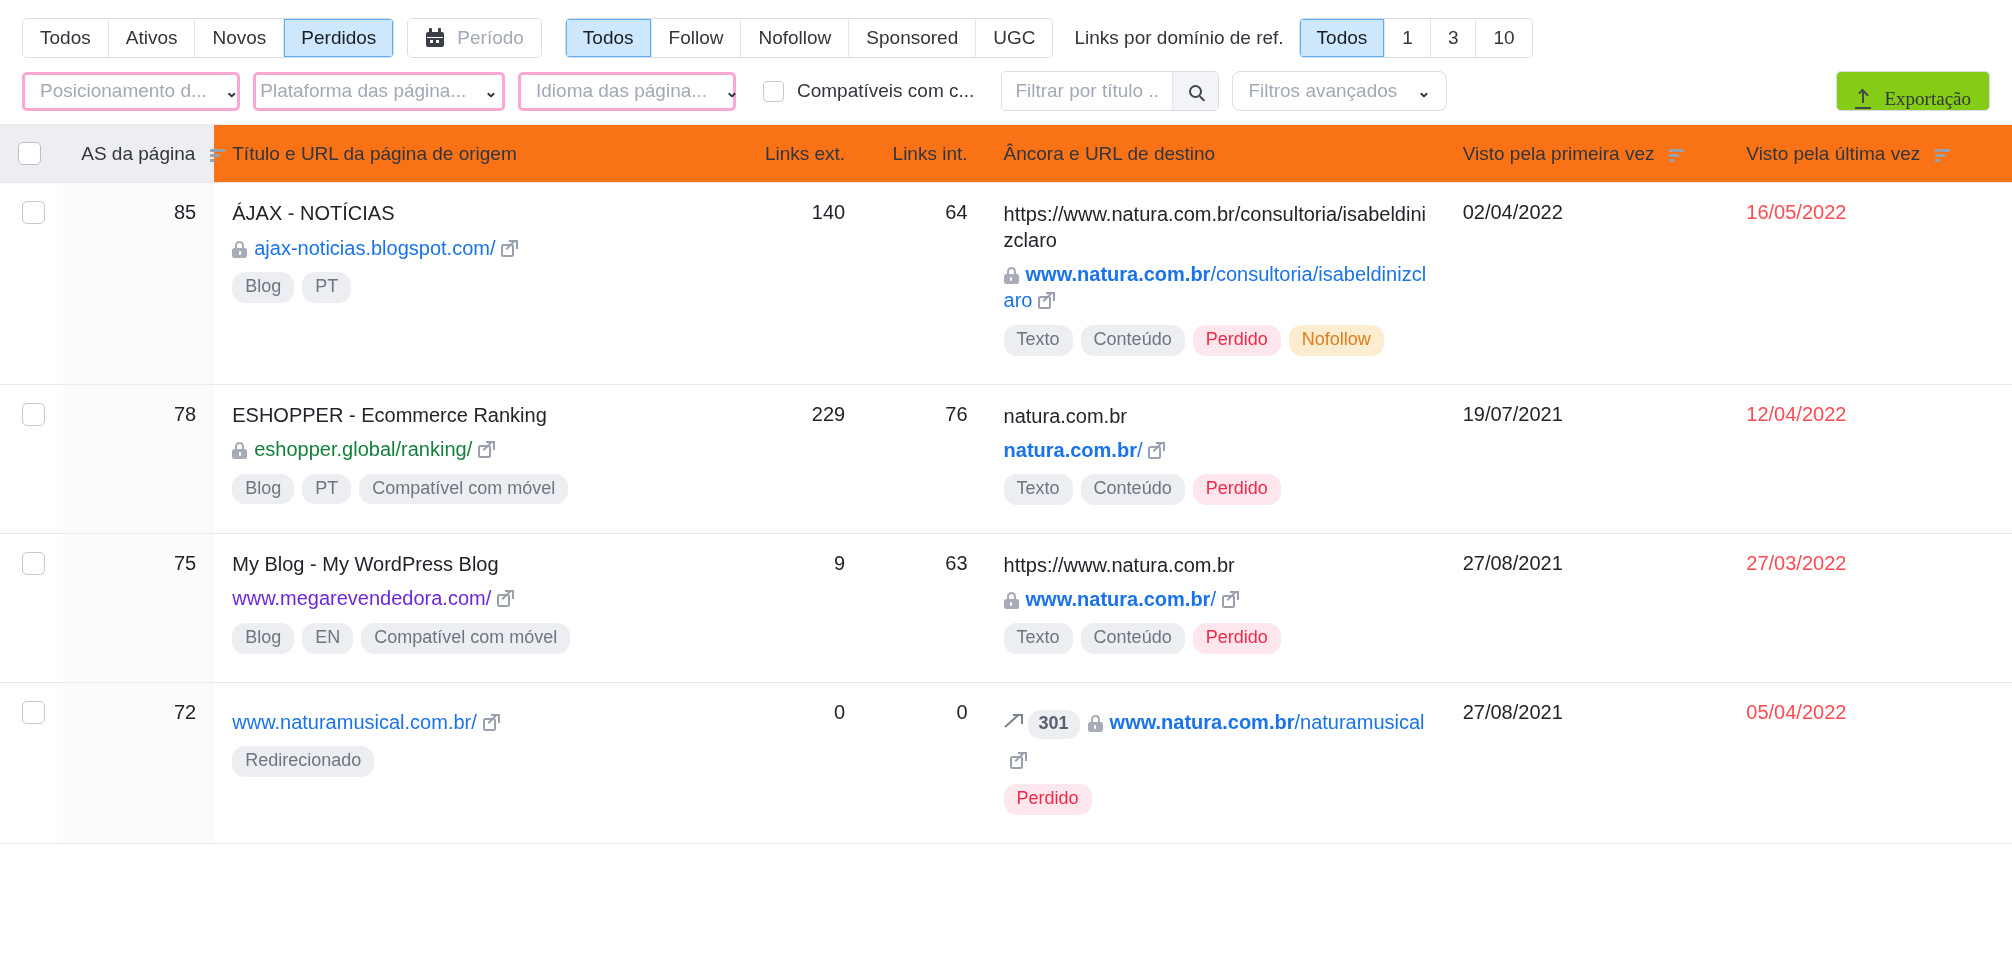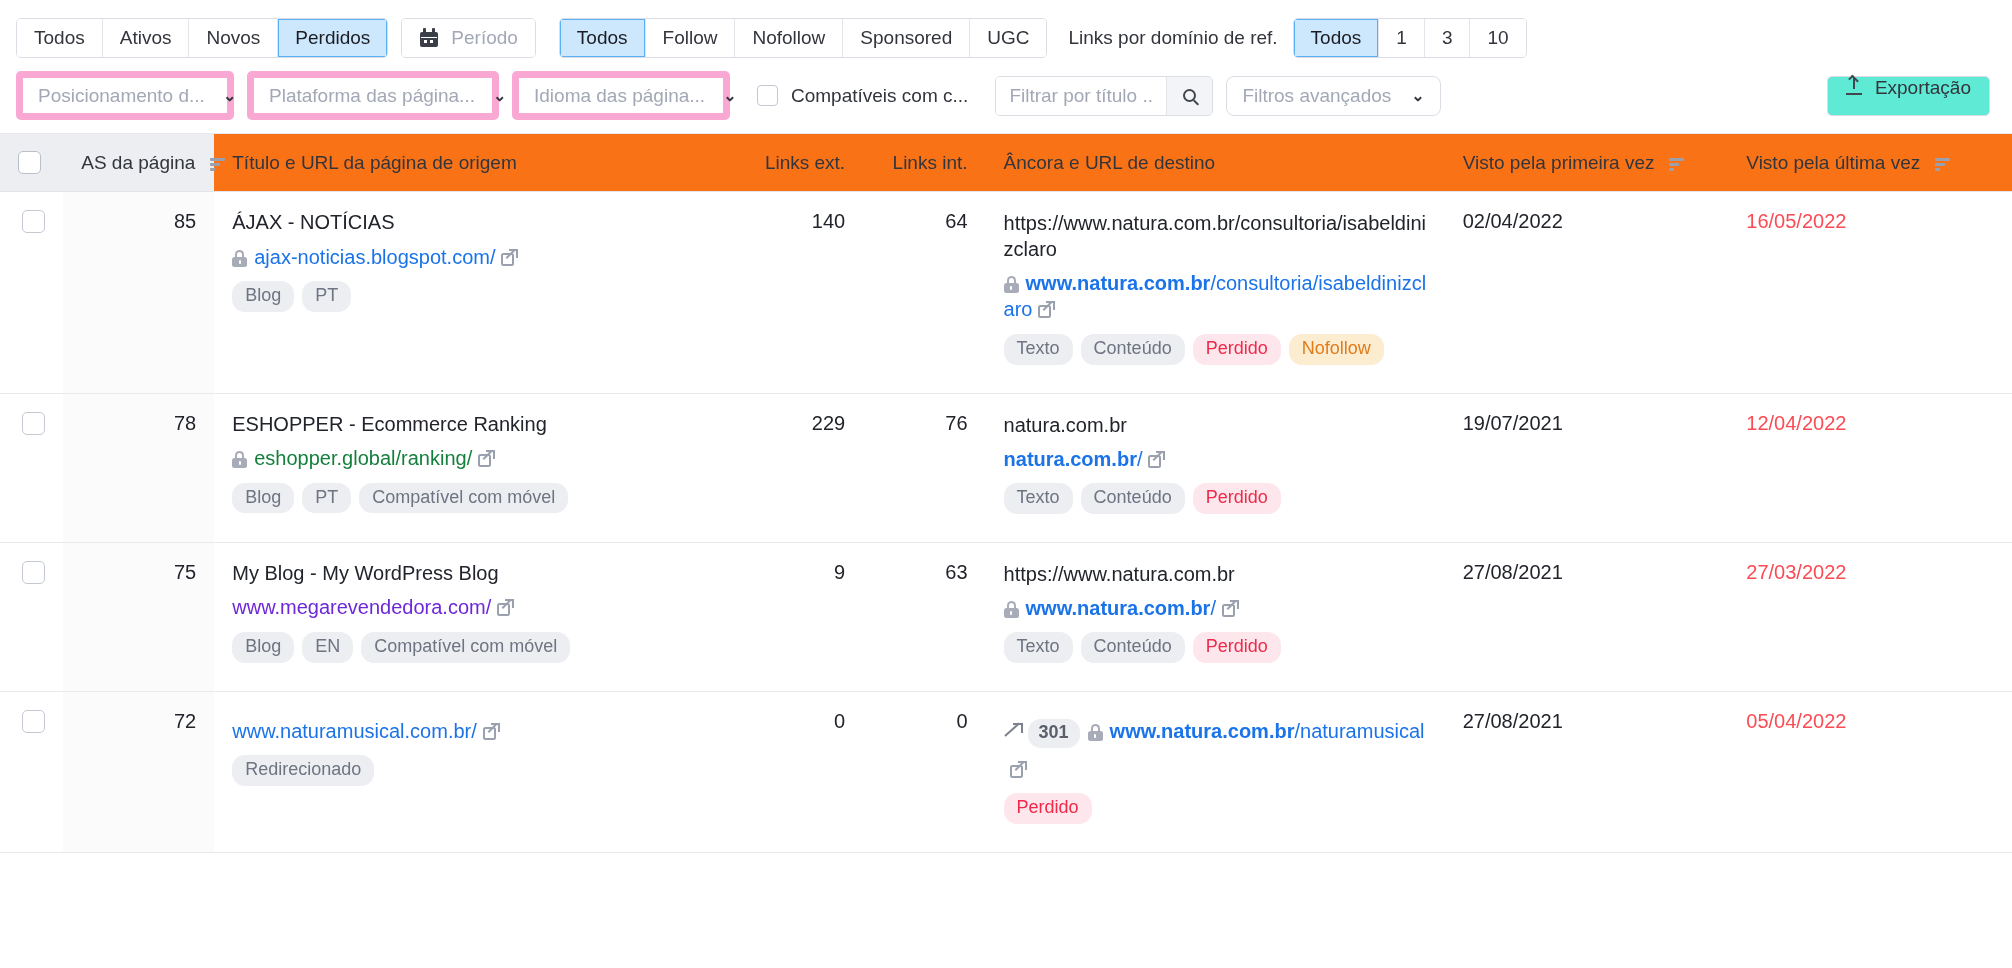--- a/index.html
+++ b/index.html
@@ -42,21 +42,21 @@
     color: #8a8f9e;
     font-family: "Liberation Serif", serif;
     font-style: italic;
     font-size: 20px;
     font-weight: bold;
     cursor: pointer;
   }
 
   
   .toolbar {
-    padding: 18px 22px 0 16px;
+    padding: 18px 22px 0 22px;
   }
   .tb-row {
     display: flex;
     align-items: center;
     gap: 13px;
     margin-bottom: 13px;
   }
   .seg {
     display: flex;
     border: 1px solid #dadde4;
@@ -106,41 +106,41 @@
 
   .tb-label {
     font-size: 19px;
     color: #33353d;
     margin-left: 8px;
     margin-right: 2px;
     white-space: nowrap;
   }
 
   .select {
-    height: 49px;
-    border: 7px solid #f9a8d4;
+    height: 39px;
+    border: 3px solid #f9a8d4;
     border-radius: 5px;
     background: #fff;
     display: flex;
     align-items: center;
     padding: 0 15px;
     font-size: 19px;
     color: #a3a8b6;
     cursor: pointer;
     white-space: nowrap;
     gap: 18px;
   }
   .select .caret {
     color: #33353d;
     font-size: 16px;
     font-weight: bold;
     margin-left: auto;
   }
   .sel-pos { width: 218px; }
-  .sel-plat { width: 252px; }
+  .sel-plat { width: 252px; justify-content: center; }
   .sel-lang { width: 218px; }
 
   .chk-wrap {
     display: flex;
     align-items: center;
     gap: 13px;
     margin-left: 14px;
     cursor: pointer;
   }
   .chk {
@@ -208,30 +208,31 @@
     color: #a3a8b6;
     cursor: pointer;
     white-space: nowrap;
   }
   .adv .caret { color: #33353d; font-weight: bold; font-size: 16px; }
 
   .export {
     height: 40px;
     border: 1px solid #dadde4;
     border-radius: 5px;
-    background: #5eead4;
-    display: flex;
-    align-items: flex-start;
+    background: #84cc16;
+    display: flex;
+    align-items: flex-end;
     gap: 12px;
     padding: 0 18px;
     font-size: 19px;
     color: #33353d;
     cursor: pointer;
     margin-left: auto;
     white-space: nowrap;
+    font-family: Liberation Serif, serif;
   }
   .upl {
     width: 17px; height: 19px;
     position: relative;
     display: inline-block;
     flex: 0 0 auto;
   }
   .upl::before {
     content: "";
     position: absolute;

